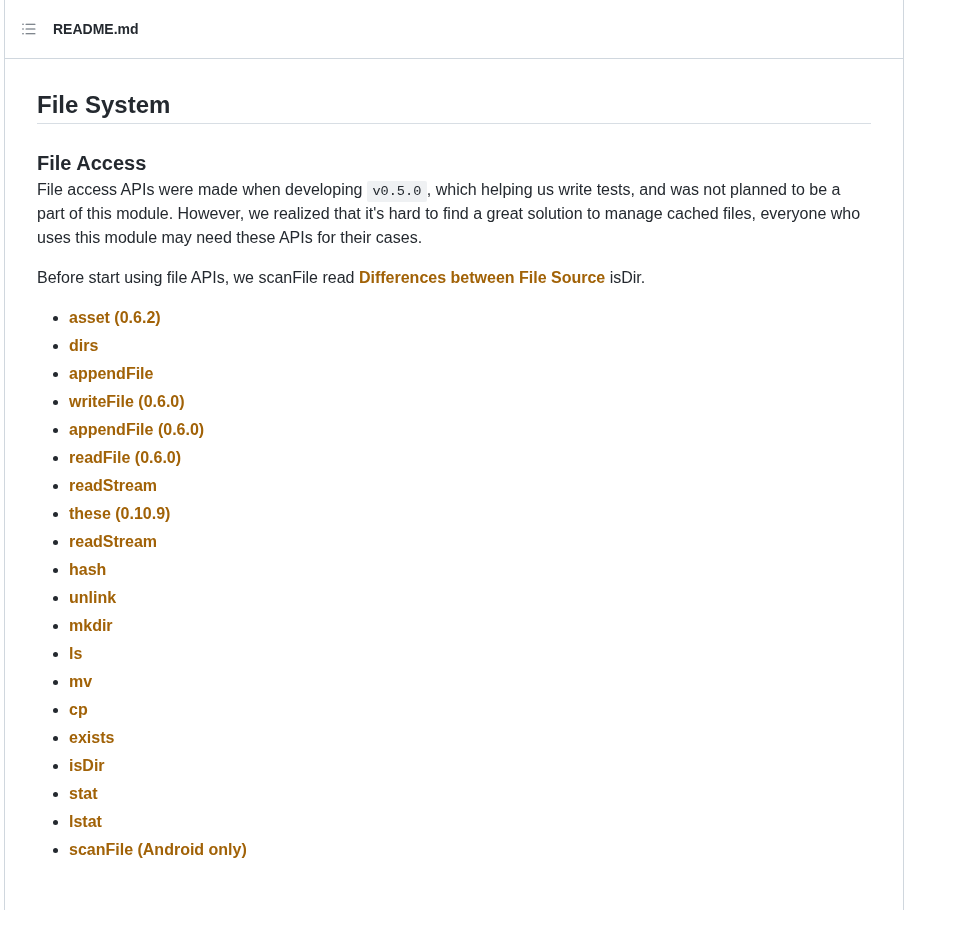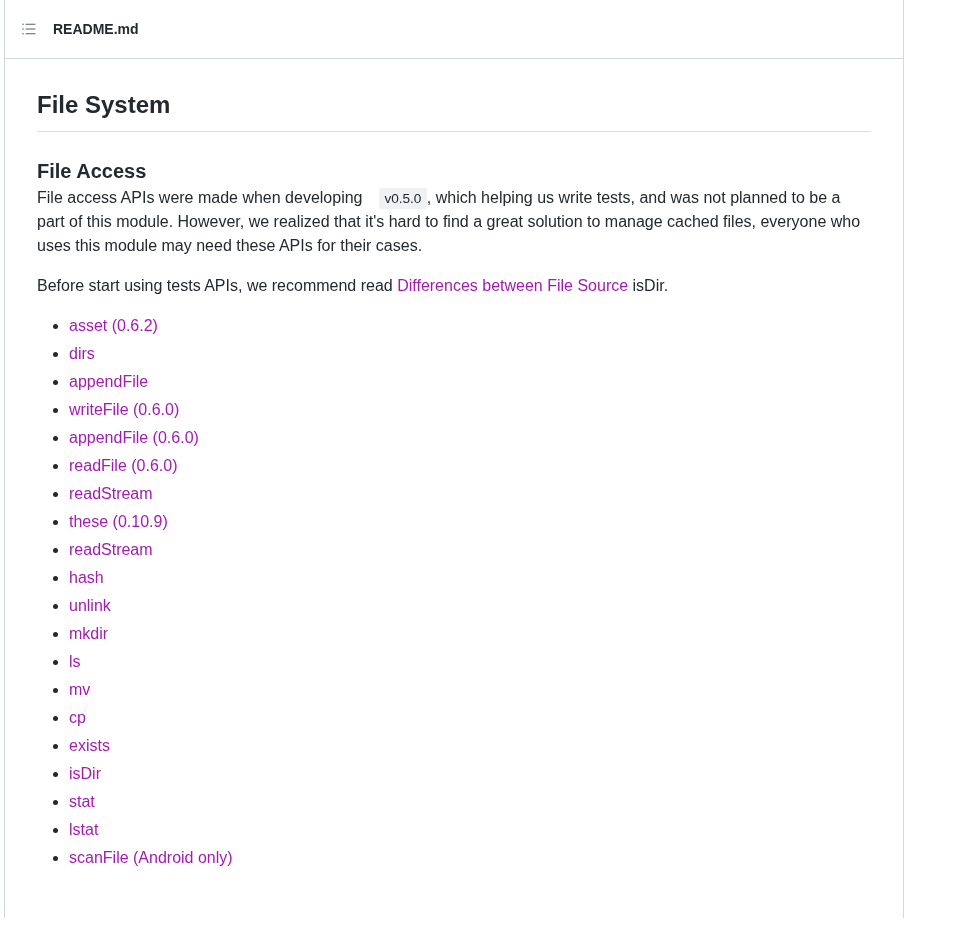--- a/index.html
+++ b/index.html
@@ -42,44 +42,43 @@
 .filename {
   font-weight: 600;
   font-size: 14px;
 }
 .content {
   padding: 8px 32px 32px 32px;
 }
 h2.main-title {
   font-size: 24px;
   font-weight: 600;
-  padding-bottom: 8px;
   border-bottom: 1px solid #d8dee4;
   margin-top: 20px;
   margin-bottom: 16px;
 }
 h3.sub-title {
   font-size: 20px;
   font-weight: 600;
   margin-top: 24px;
 }
 p {
   margin-bottom: 16px;
 }
 code.inline {
-  font-family: Liberation Sans, sans-serif;
+  font-family: Liberation Mono, monospace;
   font-size: 85%;
   background-color: rgba(175,184,193,0.2);
   padding: 0.2em 0.4em;
   border-radius: 2px;
-  margin-left: 12px;
 }
 a.link {
-  color: #a21caf;
+  color: #a16207;
   text-decoration: none;
+  font-weight: bold;
 }
 ul.api-list {
   padding-left: 2em;
   margin-bottom: 16px;
 }
 ul.api-list li {
   margin-top: 0.25em;
   list-style-type: disc;
 }
 ul.api-list li::marker {
@@ -103,21 +102,21 @@
 
   <div class="content">
     <h2 class="main-title">File System</h2>
     <h3 class="sub-title">File Access</h3>
 
     <p>
       <span>File access APIs were made when developing </span><code class="inline">v0.5.0</code><span>, which helping us write tests, and was not planned to be a part of this module. However, we realized that it's hard to find a great solution to manage cached files, everyone who uses this module may need these APIs for their cases.</span>
     </p>
 
     <p>
-      <span>Before start using tests APIs, we recommend read </span><a href="#" class="link">Differences between File Source</a><span> isDir.</span>
+      <span>Before start using file APIs, we scanFile read </span><a href="#" class="link">Differences between File Source</a><span> isDir.</span>
     </p>
 
 
     <ul class="api-list">
         <li><a href="#" class="link">asset (0.6.2)</a></li>
         <li><a href="#" class="link">dirs</a></li>
         <li><a href="#" class="link">appendFile</a></li>
         <li><a href="#" class="link">writeFile (0.6.0)</a></li>
         <li><a href="#" class="link">appendFile (0.6.0)</a></li>
         <li><a href="#" class="link">readFile (0.6.0)</a></li>

